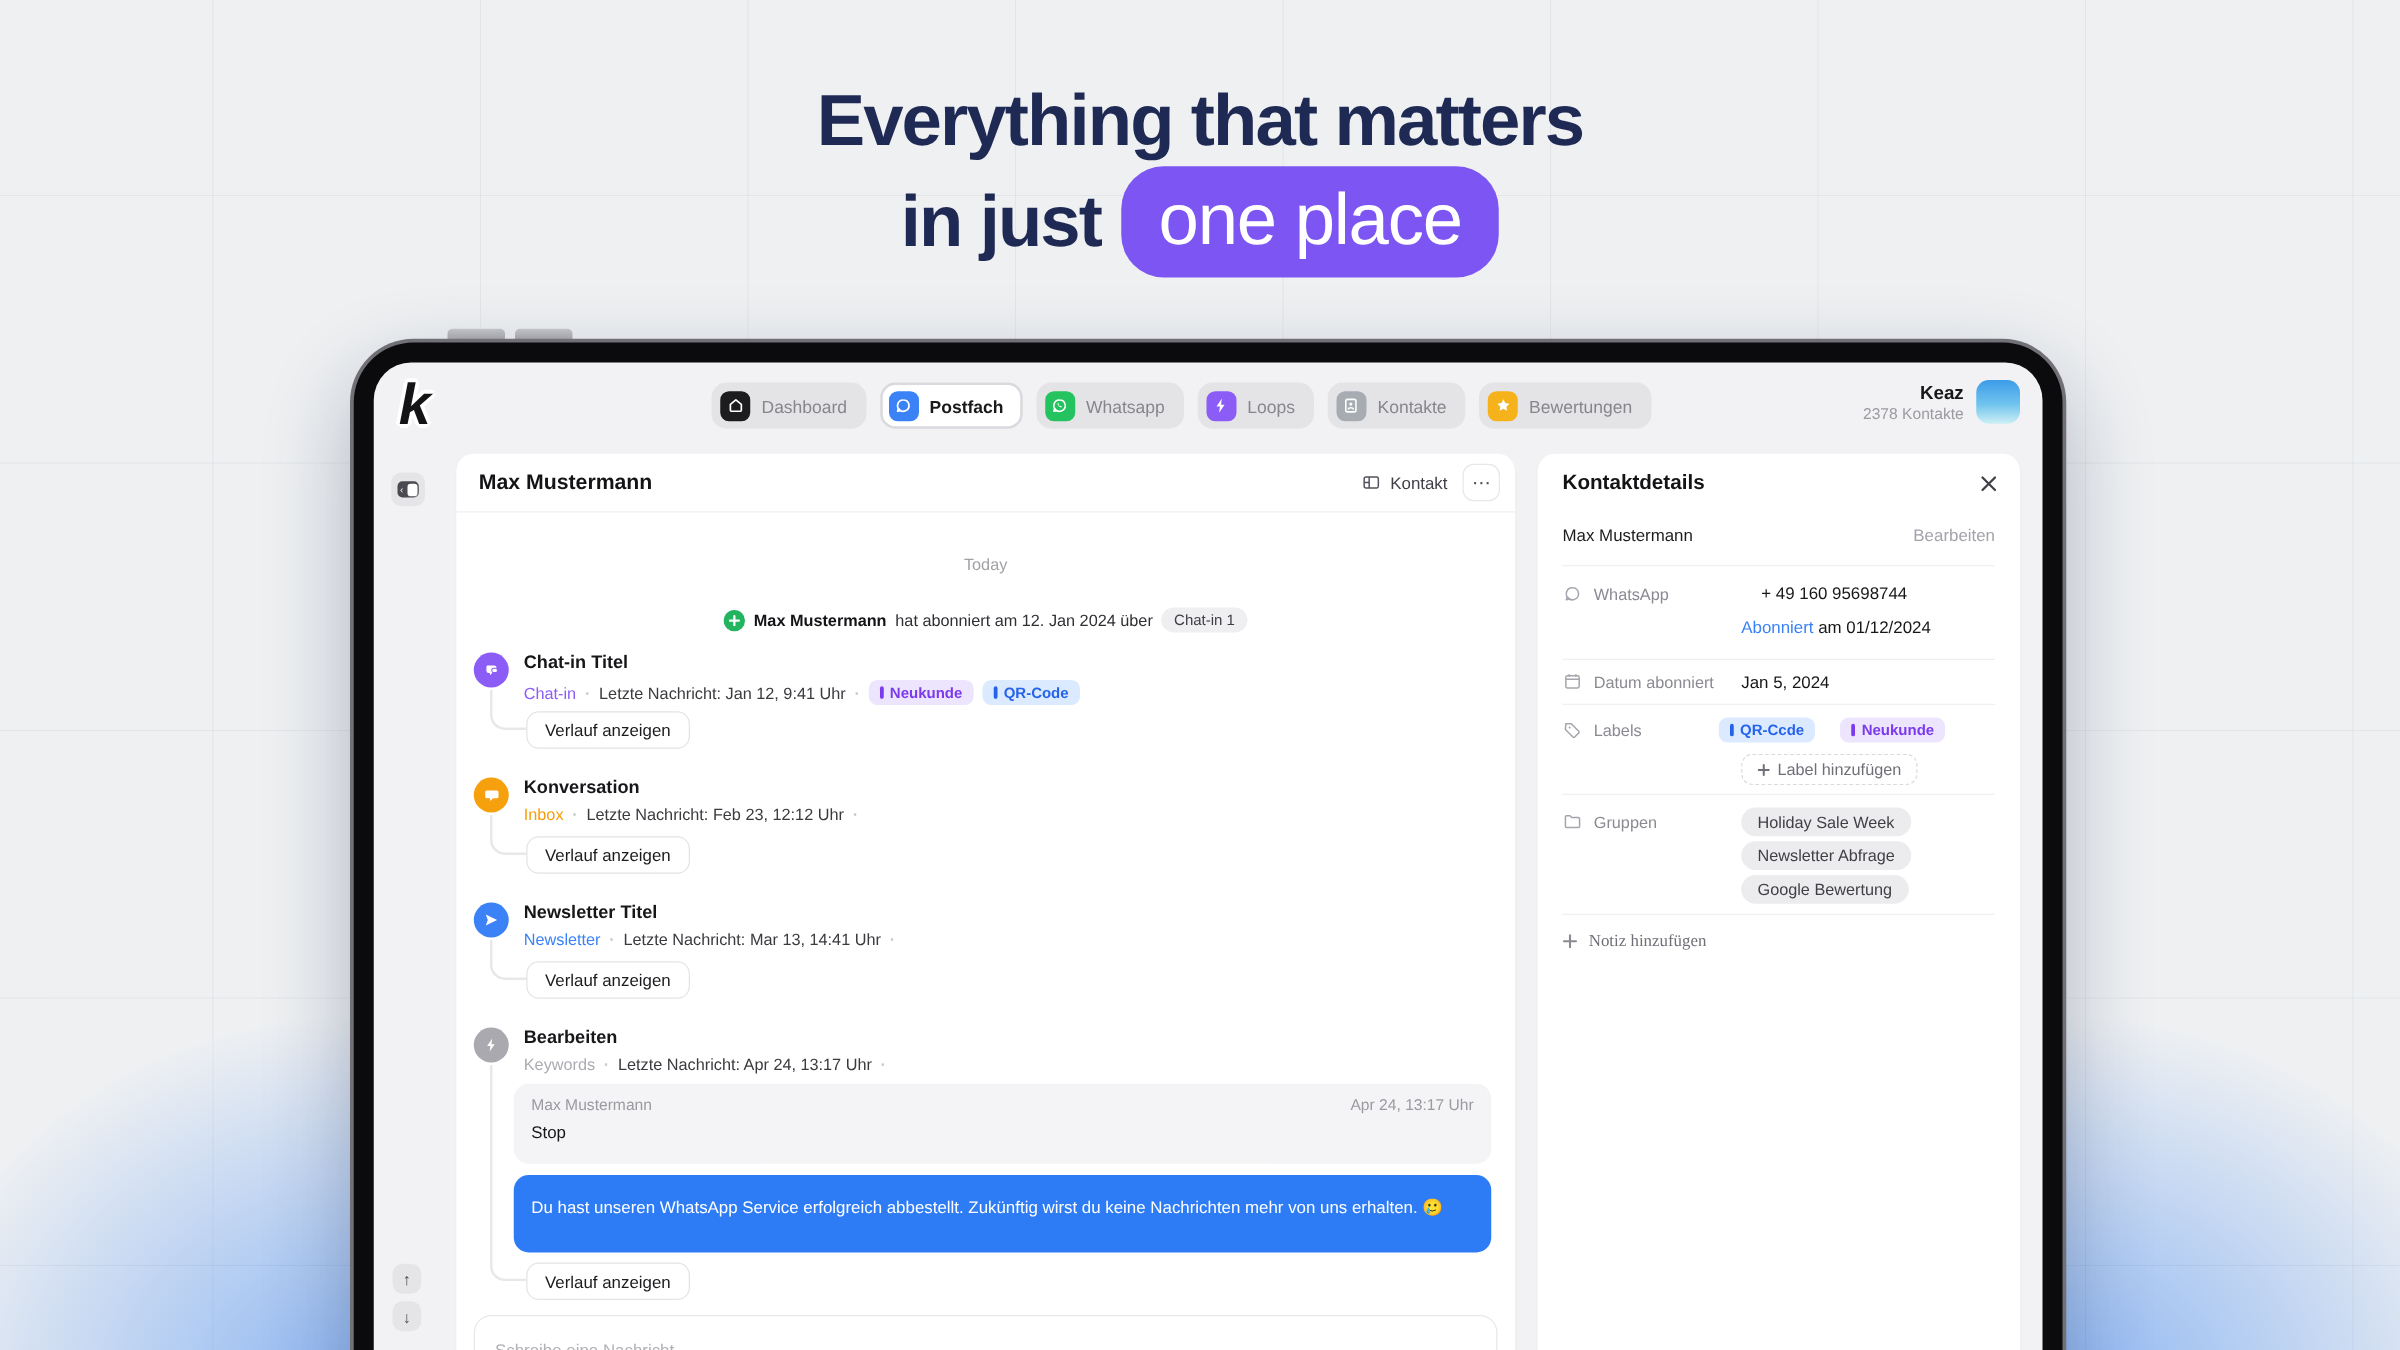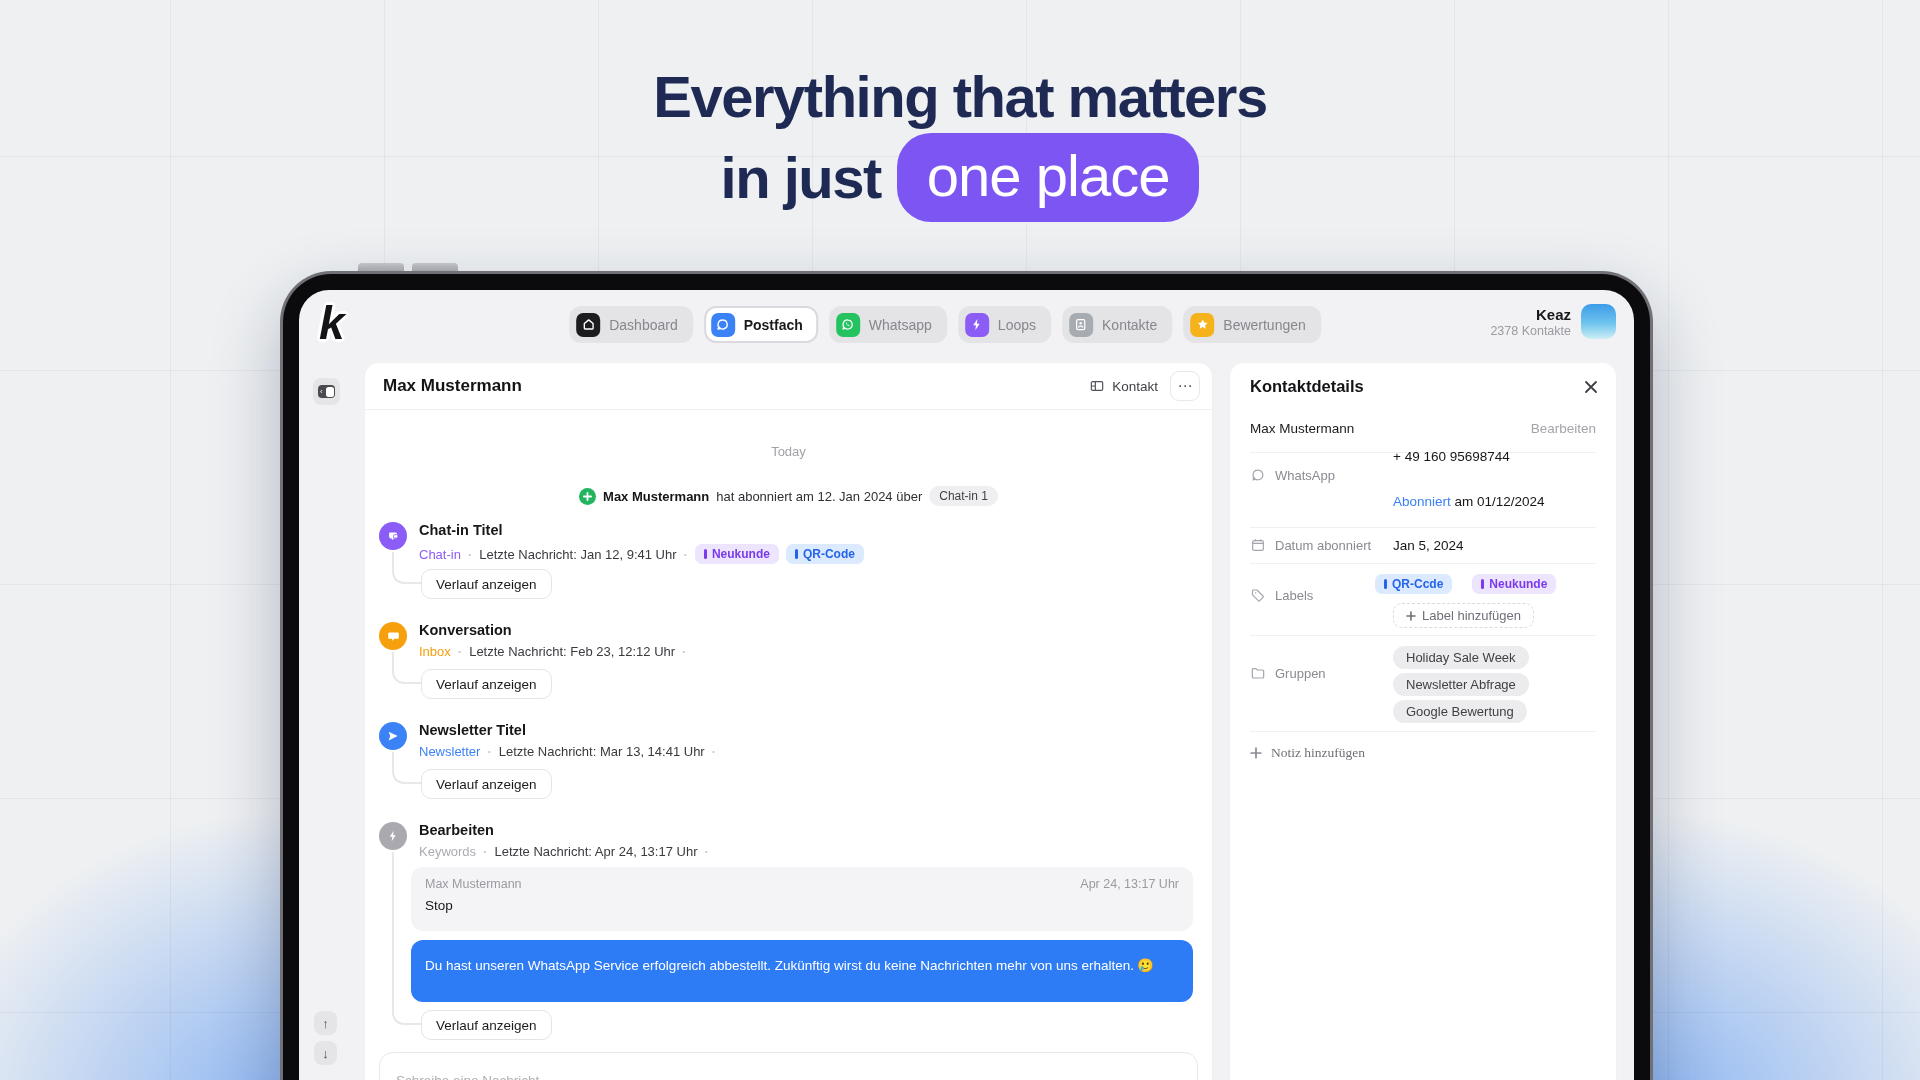--- a/index.html
+++ b/index.html
@@ -367,38 +367,38 @@
       <span class="d-edit">Bearbeiten</span>
     </div>
     <div class="d-div" style="top:89px;"></div>
 
     <div class="d-label" style="top:104px;">
       <svg width="16" height="16" viewBox="0 0 24 24" fill="none" stroke="#a5a5ad" stroke-width="1.8" stroke-linejoin="round">
             <path d="M12 4.8a7.2 7.2 0 1 1-6.3 10.7L4.6 19.2l3.9-.8A7.2 7.2 0 0 1 12 4.8z"></path>
           </svg>
       <span>WhatsApp</span>
     </div>
-    <div class="d-value" style="top:86px;">+ 49 160 95698744</div>
+    <div class="d-value" style="top:104px;margin-left:16px;">+ 49 160 95698744</div>
     <div class="d-value" style="top:131px;">
       <span class="d-link">Abonniert</span>
       <span>am 01/12/2024</span>
     </div>
     <div class="d-div" style="top:164px;"></div>
 
     <div class="d-label" style="top:174px;">
       <svg width="16" height="16" viewBox="0 0 24 24" fill="none" stroke="#a5a5ad" stroke-width="1.8">
             <rect x="4" y="5.5" width="16" height="14.5" rx="2"></rect>
             <path d="M8 3.5v3M16 3.5v3M4 9.5h16"></path>
           </svg>
       <span>Datum abonniert</span>
     </div>
     <div class="d-value" style="top:175px;">Jan 5, 2024</div>
     <div class="d-div" style="top:200px;"></div>
 
-    <div class="d-label" style="top:224px;">
+    <div class="d-label" style="top:213px;">
       <svg width="16" height="16" viewBox="0 0 24 24" fill="none" stroke="#a5a5ad" stroke-width="1.8" stroke-linejoin="round">
             <path d="M4 4.5h6.5l9 9a1.5 1.5 0 0 1 0 2.1l-4.9 4.9a1.5 1.5 0 0 1-2.1 0l-9-9z"></path>
             <circle cx="8.5" cy="9" r="1.2" fill="#a5a5ad" stroke="none"></circle>
           </svg>
       <span>Labels</span>
     </div>
     <div class="lbl-pills" style="top:211px;">
       <span class="pill pill-blue">
             <span class="bar"></span>
             <span>QR-Ccde</span>
@@ -409,21 +409,21 @@
           </span>
     </div>
     <div class="add-label" style="top:240px;align-items:center;">
       <svg width="10" height="10" viewBox="0 0 10 10">
             <path d="M5 1v8M1 5h8" stroke="#6f6f77" stroke-width="1.6" stroke-linecap="round"></path>
           </svg>
       <span>Label hinzufügen</span>
     </div>
     <div class="d-div" style="top:272px;"></div>
 
-    <div class="d-label" style="top:302px;justify-content:flex-end;">
+    <div class="d-label" style="top:286px;justify-content:flex-end;">
       <svg width="16" height="16" viewBox="0 0 24 24" fill="none" stroke="#a5a5ad" stroke-width="1.8" stroke-linejoin="round">
             <path d="M3.5 7A1.5 1.5 0 0 1 5 5.5h4l2 2h8A1.5 1.5 0 0 1 20.5 9v9a1.5 1.5 0 0 1-1.5 1.5H5A1.5 1.5 0 0 1 3.5 18z"></path>
           </svg>
       <span>Gruppen</span>
     </div>
     <span class="grp-pill" style="top:283px;">Holiday Sale Week</span>
     <span class="grp-pill" style="top:310px;">Newsletter Abfrage</span>
     <span class="grp-pill" style="top:337px;">Google Bewertung</span>
     <div class="d-div" style="top:368px;"></div>
 

